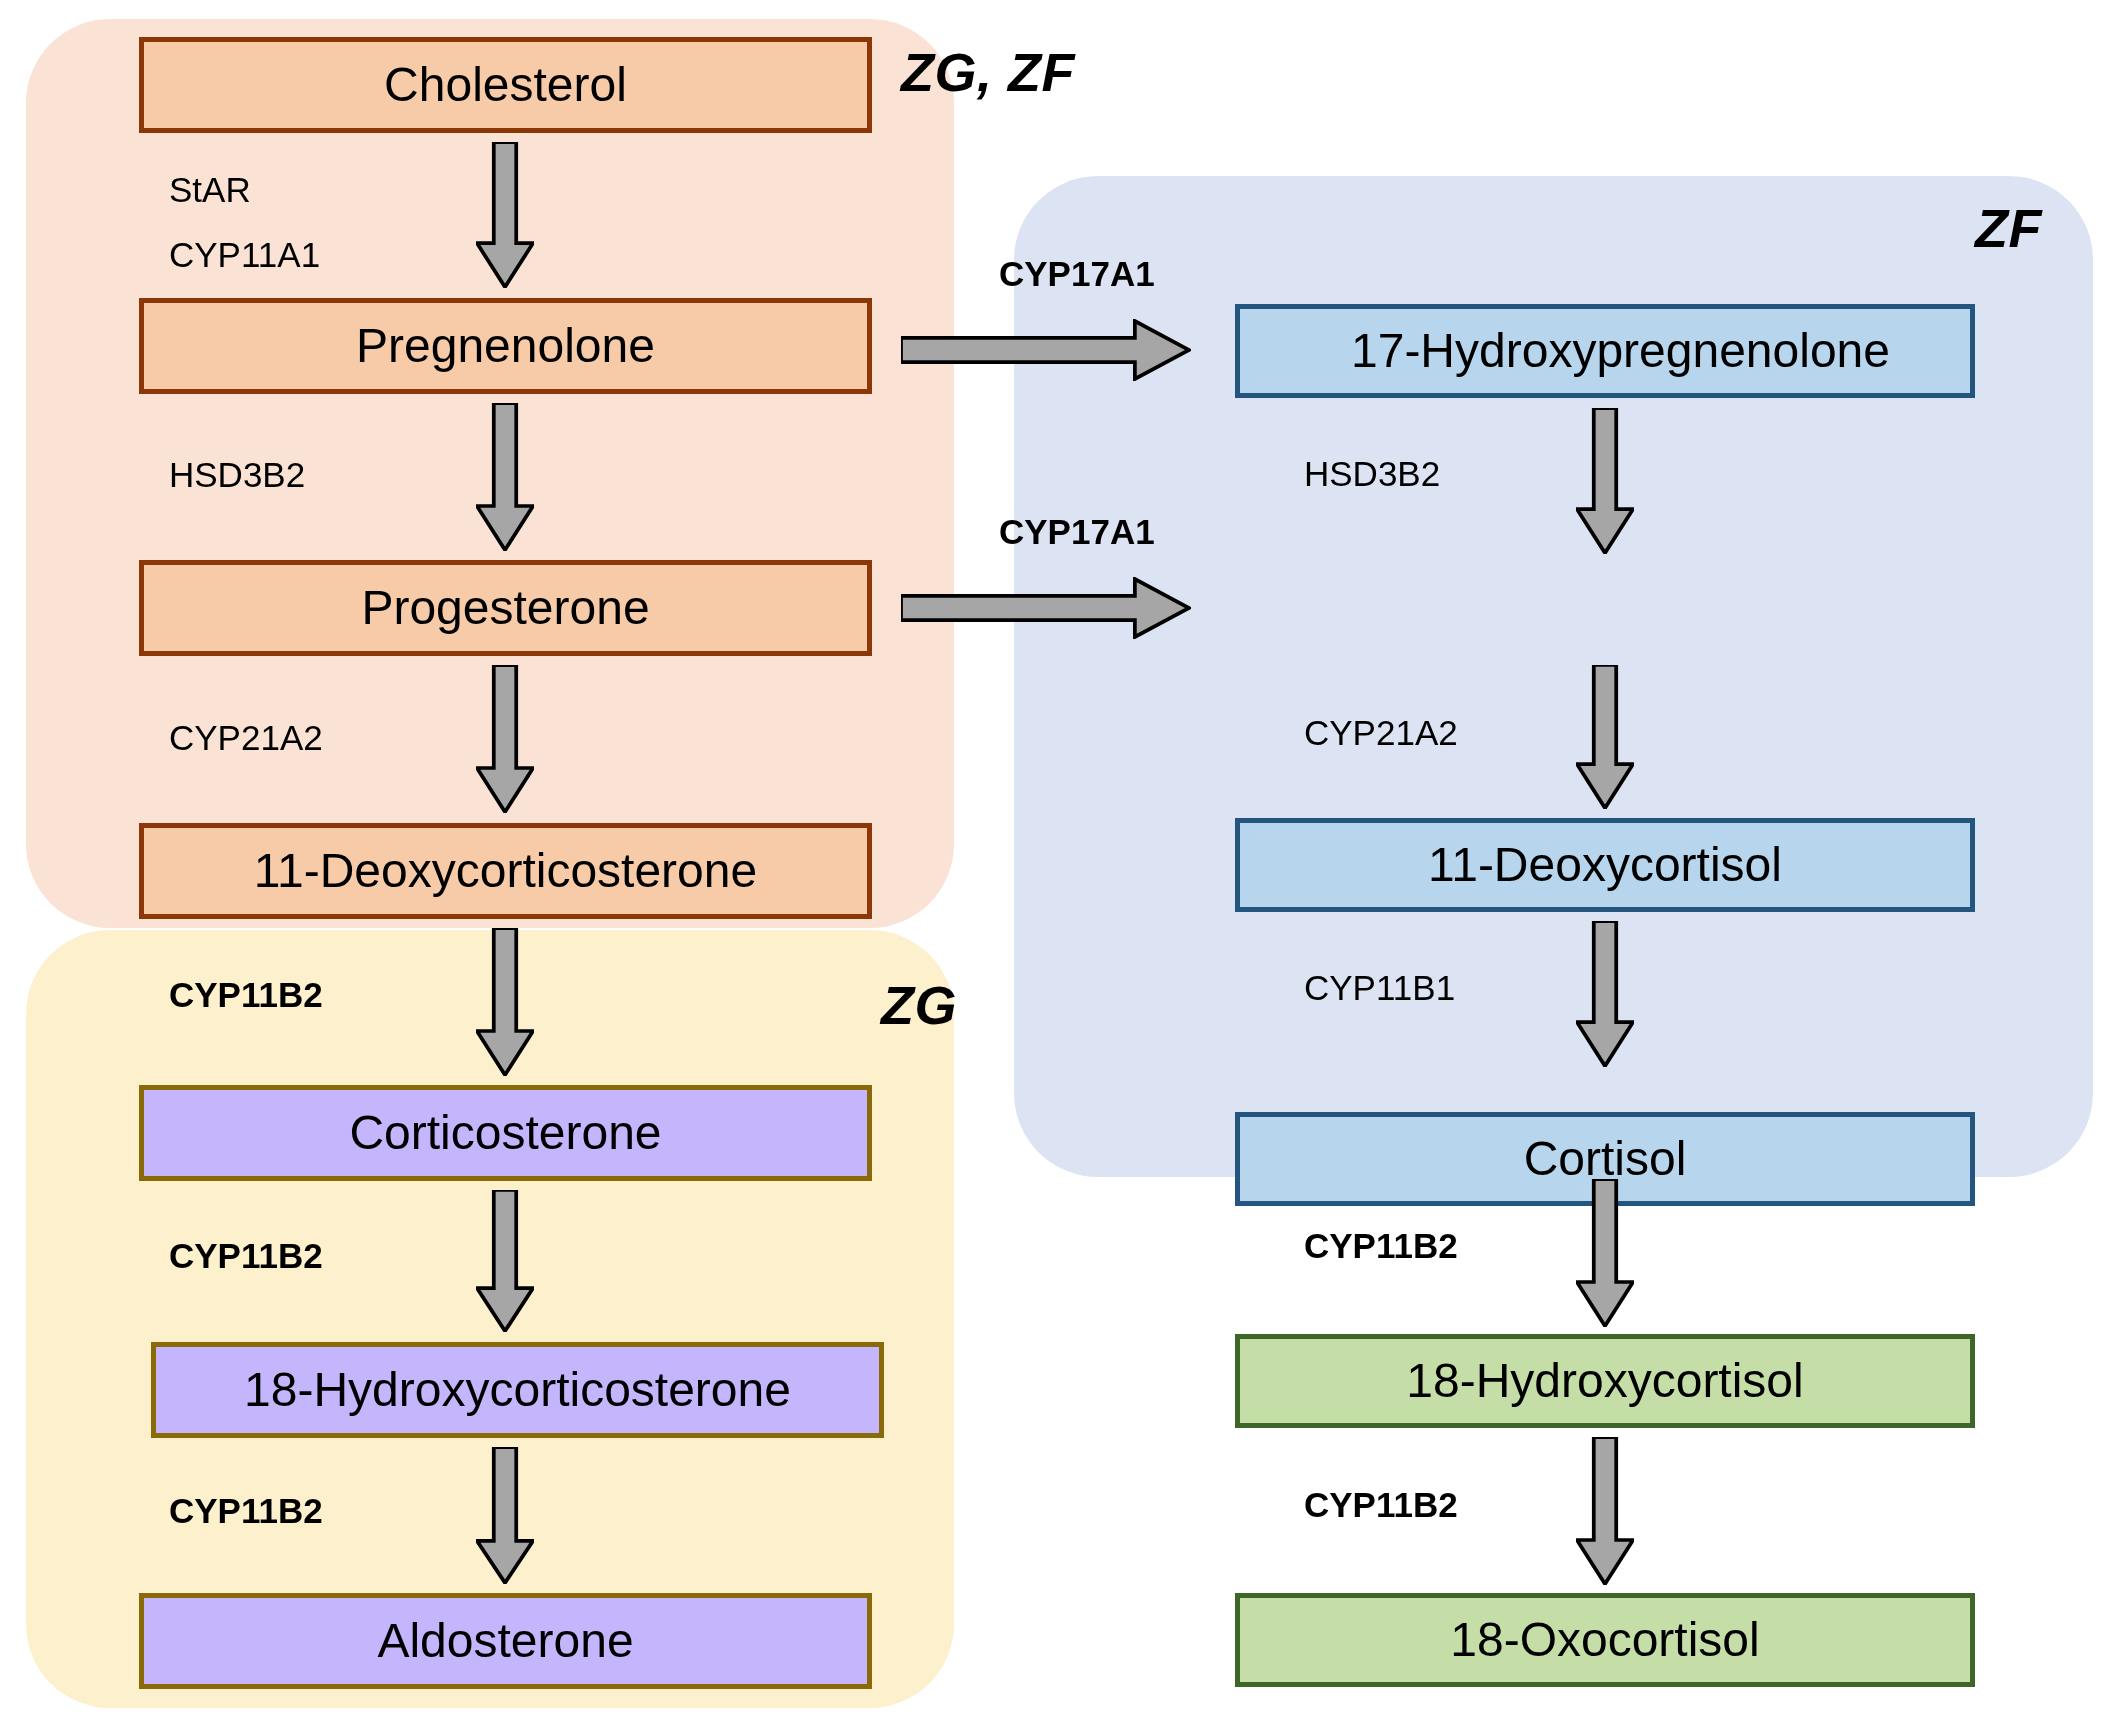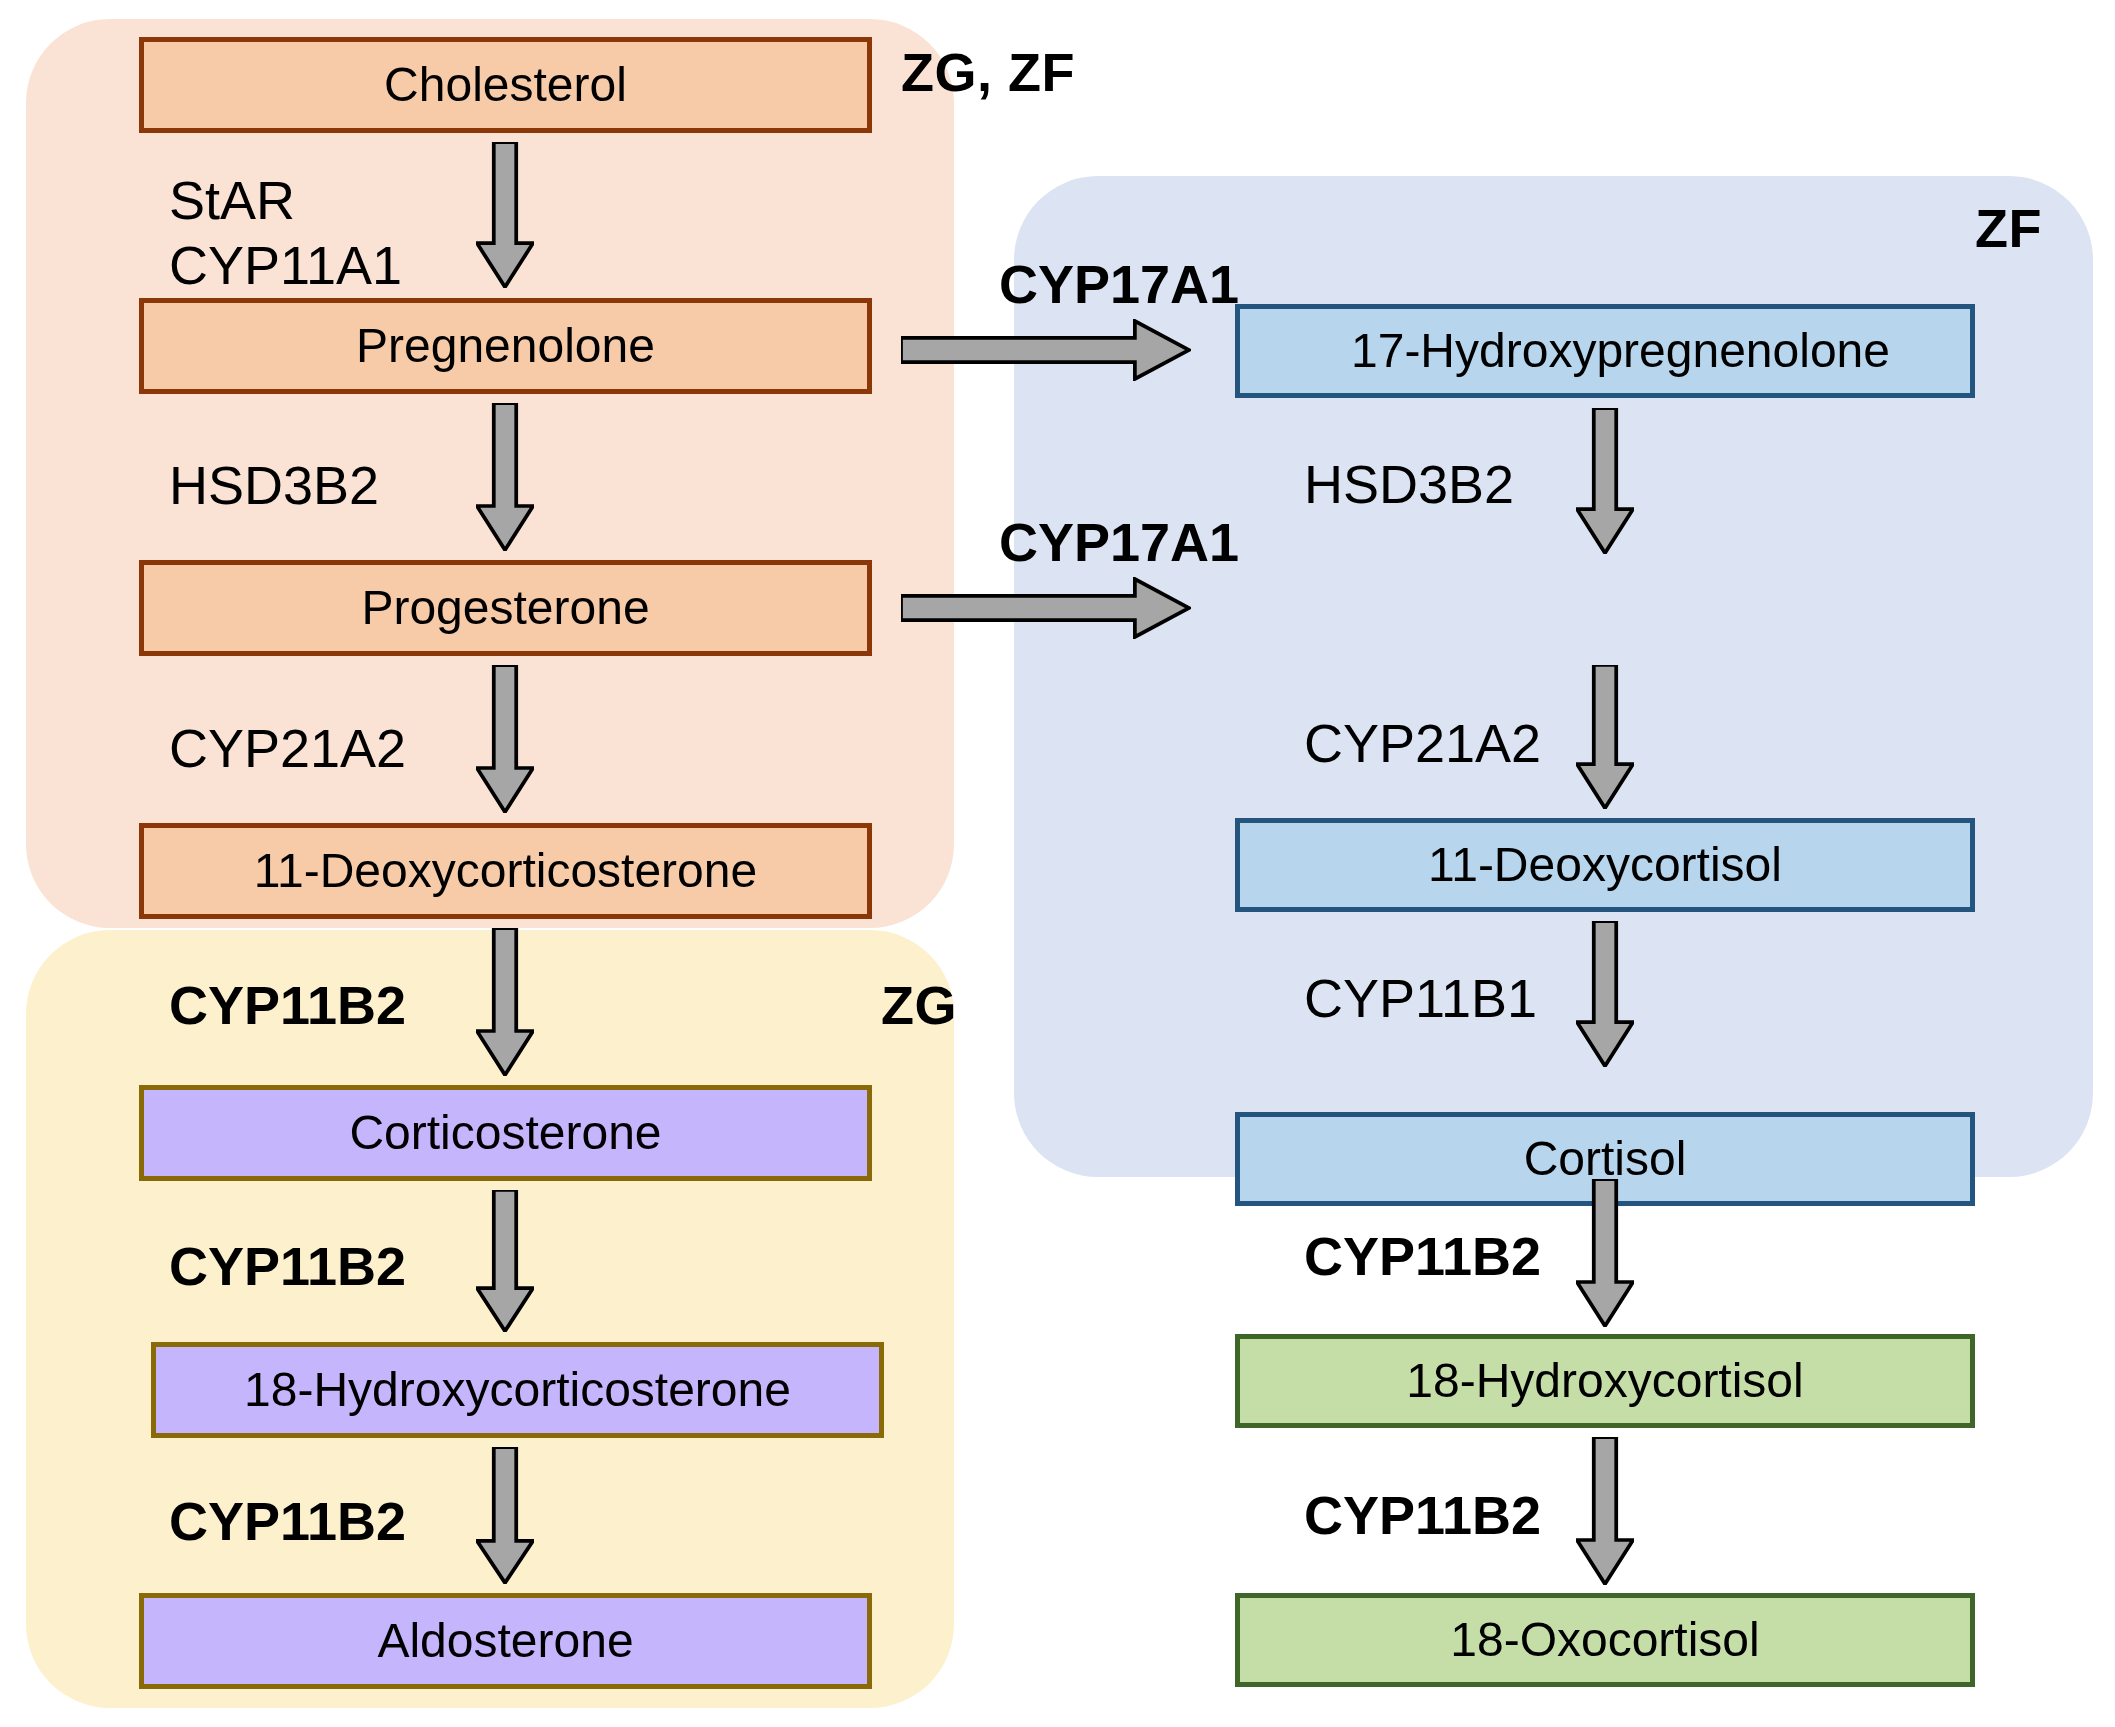--- a/index.html
+++ b/index.html
@@ -24,20 +24,21 @@
     border-radius: 84px;
   }
   .zone-zgzf { background: #FAE3D5; }
   .zone-zf   { background: #DCE4F3; }
   .zone-zg   { background: #FDF0CD; }
 
   
   .zone-label {
     position: absolute;
     font-weight: bold;
+    font-style: italic;
     font-size: 54px;
     color: #000000;
     letter-spacing: 0.5px;
     white-space: nowrap;
   }
 
   
   .node {
     position: absolute;
     box-sizing: border-box;
@@ -50,21 +51,21 @@
     white-space: nowrap;
   }
   .node.orange { background: #F7CBA8; border: 5.6px solid #8C3708; }
   .node.blue   { background: #B7D5EC; border: 5.6px solid #24557E; }
   .node.yellow { background: #c4b5fd; border: 5.6px solid #8A6908; }
   .node.green  { background: #C5DEA8; border: 5.6px solid #3E6628; }
 
   
   .enzyme {
     position: absolute;
-    font-size: 54px;
+    font-size: 35px;
     color: #000000;
     white-space: nowrap;
     line-height: 1.18;
   }
   .enzyme.bold { font-weight: bold; }
 
   
   .arrow-v, .arrow-h {
     position: absolute;
   }

